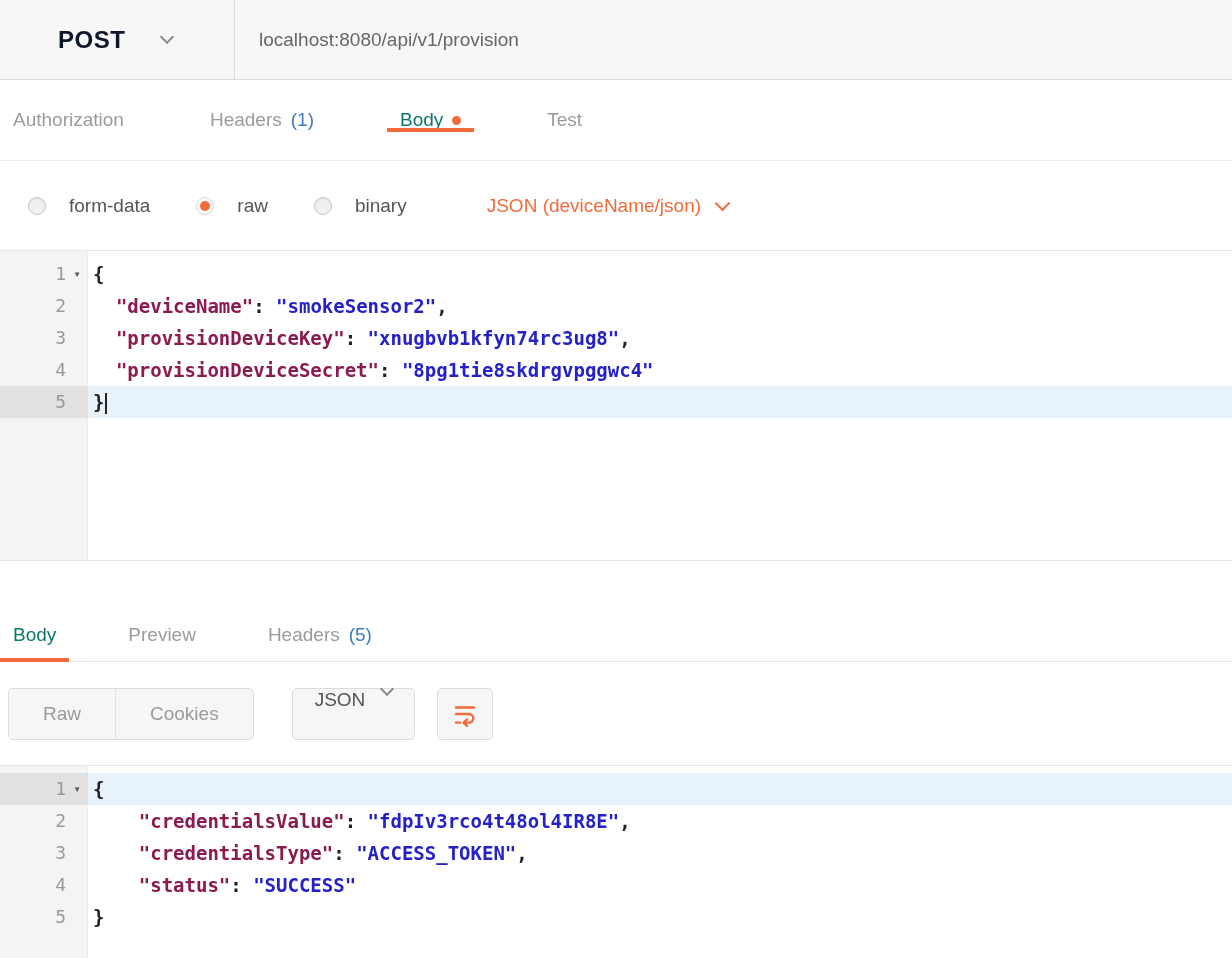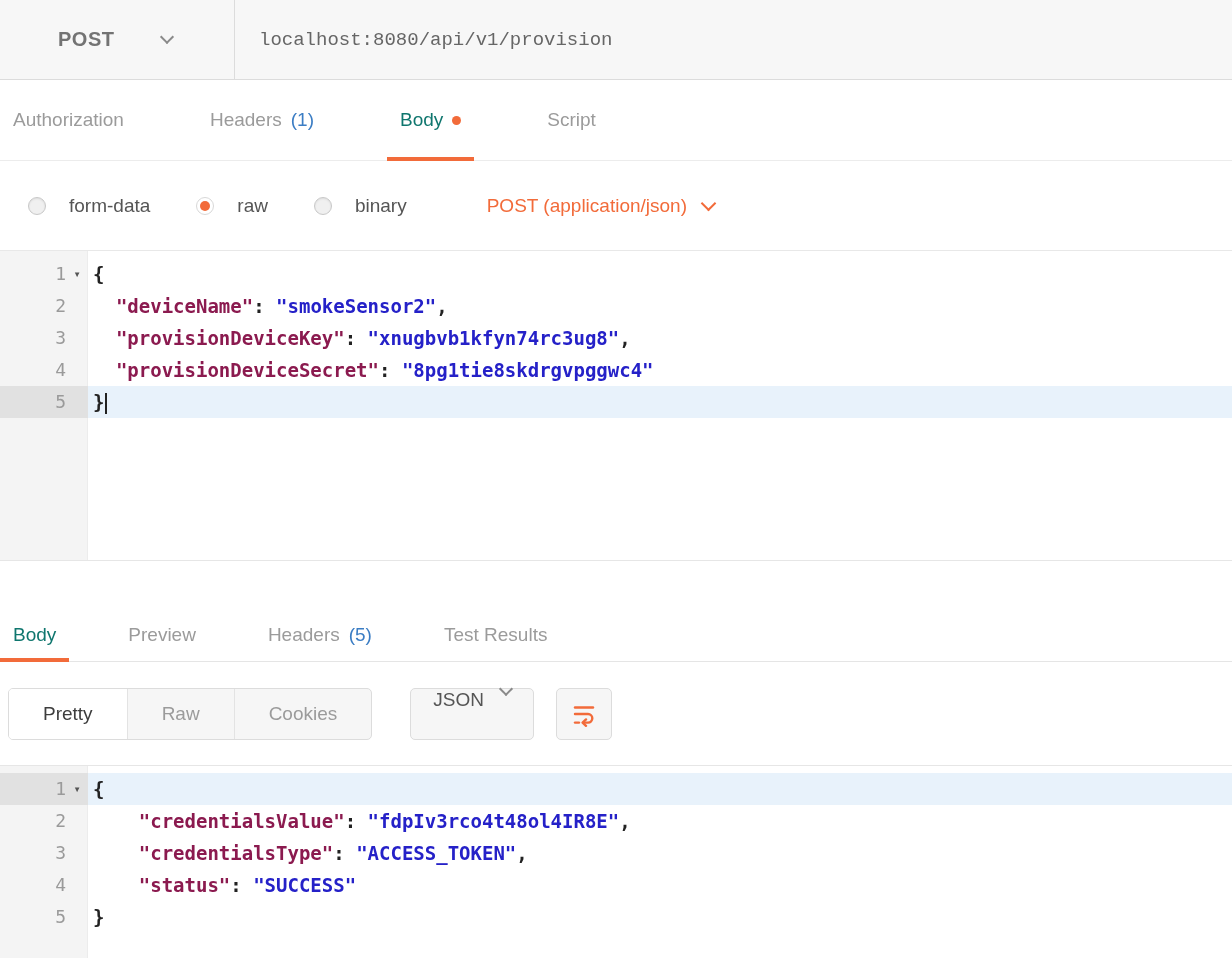--- a/index.html
+++ b/index.html
@@ -6,29 +6,29 @@
   html, body { width:1232px; height:958px; }
   body {
     font-family:"Liberation Sans","DejaVu Sans",sans-serif;
     background:#fff; color:#333; overflow:hidden;
   }
   .app { width:1232px; height:958px; display:flex; flex-direction:column; }
 
   
   .url-bar { flex:0 0 80px; background:#f7f7f7; border-bottom:1px solid #dcdcdc; display:flex; align-items:stretch; }
   .method-select { width:235px; flex:0 0 235px; display:flex; align-items:center; justify-content:space-between; padding:0 62px 0 58px; border-right:1px solid #dcdcdc; cursor:pointer; }
-  .method-label { font-size:20px; font-weight:700; color:#737373; letter-spacing:.5px; }
-  .url-field { flex:1; display:flex; align-items:center; padding-left:24px; font-size:19px; color:#666; cursor:text;font-family:Liberation Mono, monospace; }
+  .method-label { font-size:24px; font-weight:700; color:#0f172a; letter-spacing:.5px; }
+  .url-field { flex:1; display:flex; align-items:center; padding-left:24px; font-size:19px; color:#666; cursor:text; }
 
   .chev { display:inline-block; width:10px; height:10px; border-right:2px solid #8a8a8a; border-bottom:2px solid #8a8a8a; transform:rotate(45deg); margin-top:-5px; }
   .chev.orange { border-color:var(--accent,#f26b3a); width:11px; height:11px; }
 
   
   .tabs-row { display:flex; align-items:stretch; border-bottom:1px solid #ececec; }
-  .req-tabs { flex:0 0 81px; }
+  .req-tabs { flex:0 0 81px;align-items:center; }
   .res-tabs { flex:0 0 54px; border-bottom:1px solid #e5e5e5; }
   .tab { display:flex; align-items:center; gap:9px; padding:0 13px; margin-right:60px; font-size:19px; color:#9b9b9b; position:relative; cursor:pointer; white-space:nowrap; }
   .res-tabs .tab { margin-right:46px; }
   .tab.active { color:#0f766e; }
   .tab.active::after { content:""; position:absolute; left:0; right:0; bottom:-1px; height:4px; background:var(--accent,#f26b3a); }
   .tab .count { color:var(--count-blue,#3b7dc4); }
   .tab .dot { width:9px; height:9px; border-radius:50%; background:var(--accent,#f26b3a); }
 
   
   .body-type-row { flex:0 0 89px; display:flex; align-items:center; padding-left:28px; }
@@ -88,39 +88,39 @@
     </div>
     <div class="tab">
       <span>Headers</span>
       <span class="count">(1)</span>
     </div>
     <div class="tab active">
       <span>Body</span>
       <span class="dot"></span>
     </div>
     <div class="tab">
-      <span>Script</span>
+      <span>Test</span>
     </div>
   </nav>
 
   <div class="body-type-row">
     <div class="radio-option">
       <span class="radio"></span>
       <span>form-data</span>
     </div>
     <div class="radio-option selected">
       <span class="radio"></span>
       <span>raw</span>
     </div>
     <div class="radio-option">
       <span class="radio"></span>
       <span>binary</span>
     </div>
     <div class="content-type-dropdown">
-      <span>POST (application/json)</span>
+      <span>JSON (deviceName/json)</span>
       <span class="chev orange"></span>
     </div>
   </div>
 
   <div class="editor request-editor">
     <div class="gutter-strip"></div>
     <div class="lines" id="request-editor-lines">
         <div class="code-line">
           <div class="gutter-cell">
             <span class="line-num">1</span>
@@ -165,30 +165,24 @@
     <div class="tab active">
       <span>Body</span>
     </div>
     <div class="tab">
       <span>Preview</span>
     </div>
     <div class="tab">
       <span>Headers</span>
       <span class="count">(5)</span>
     </div>
-    <div class="tab">
-      <span>Test Results</span>
-    </div>
   </nav>
 
   <div class="res-toolbar">
     <div class="view-switch">
-      <div class="view-btn active">
-        <span>Pretty</span>
-      </div>
       <div class="view-btn">
         <span>Raw</span>
       </div>
       <div class="view-btn">
         <span>Cookies</span>
       </div>
     </div>
     <div class="lang-dropdown">
       <span>JSON</span>
       <span class="chev"></span>

